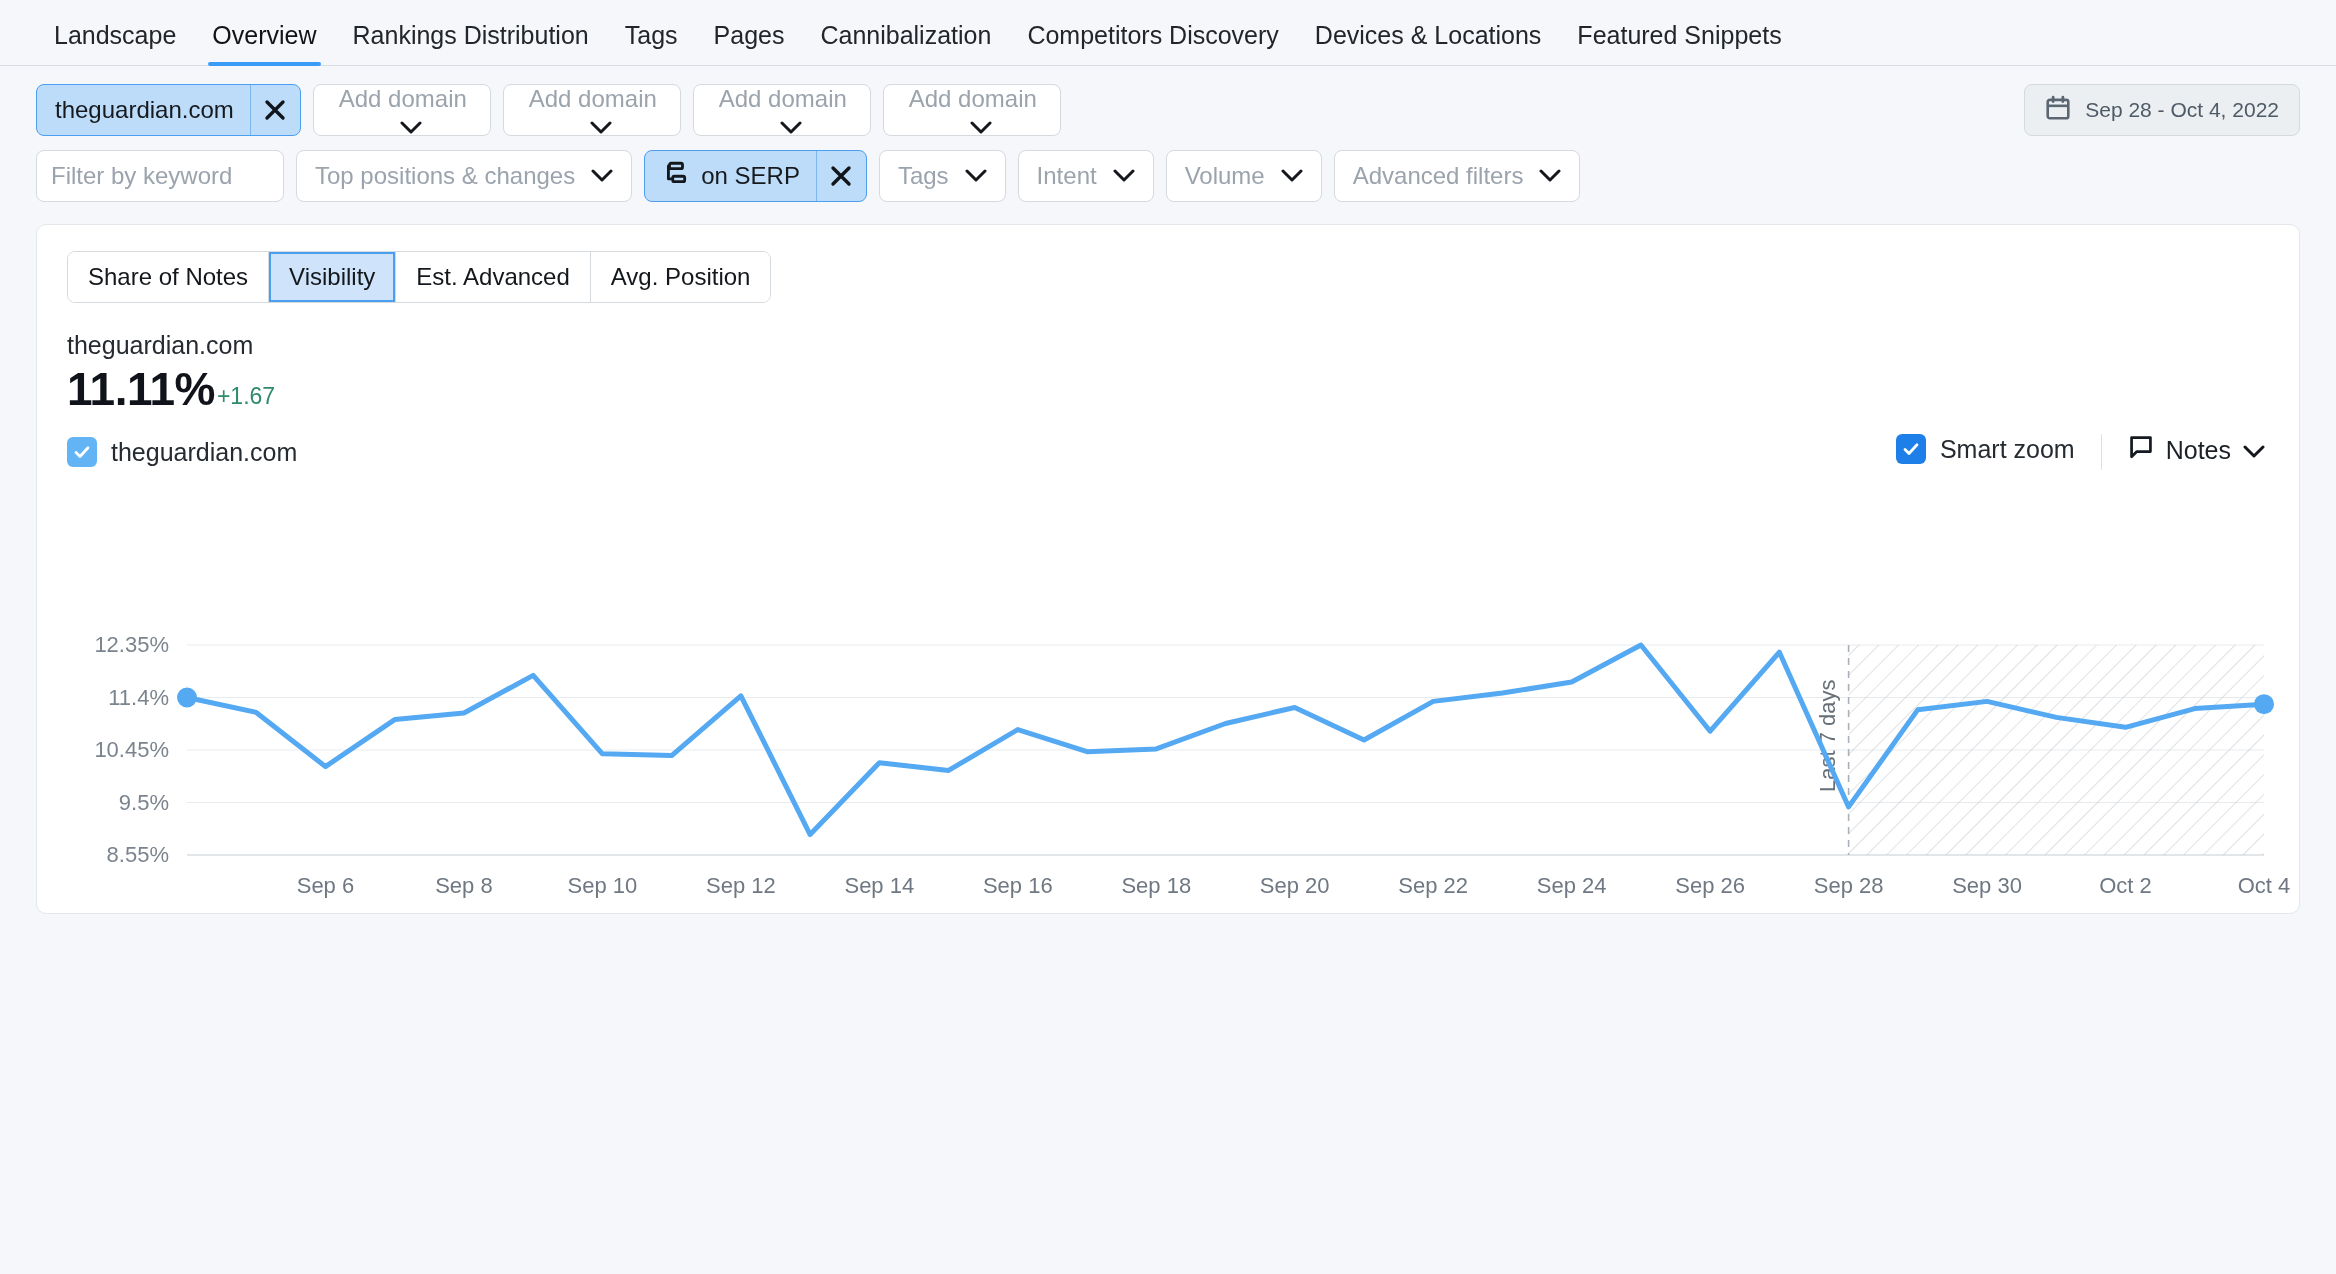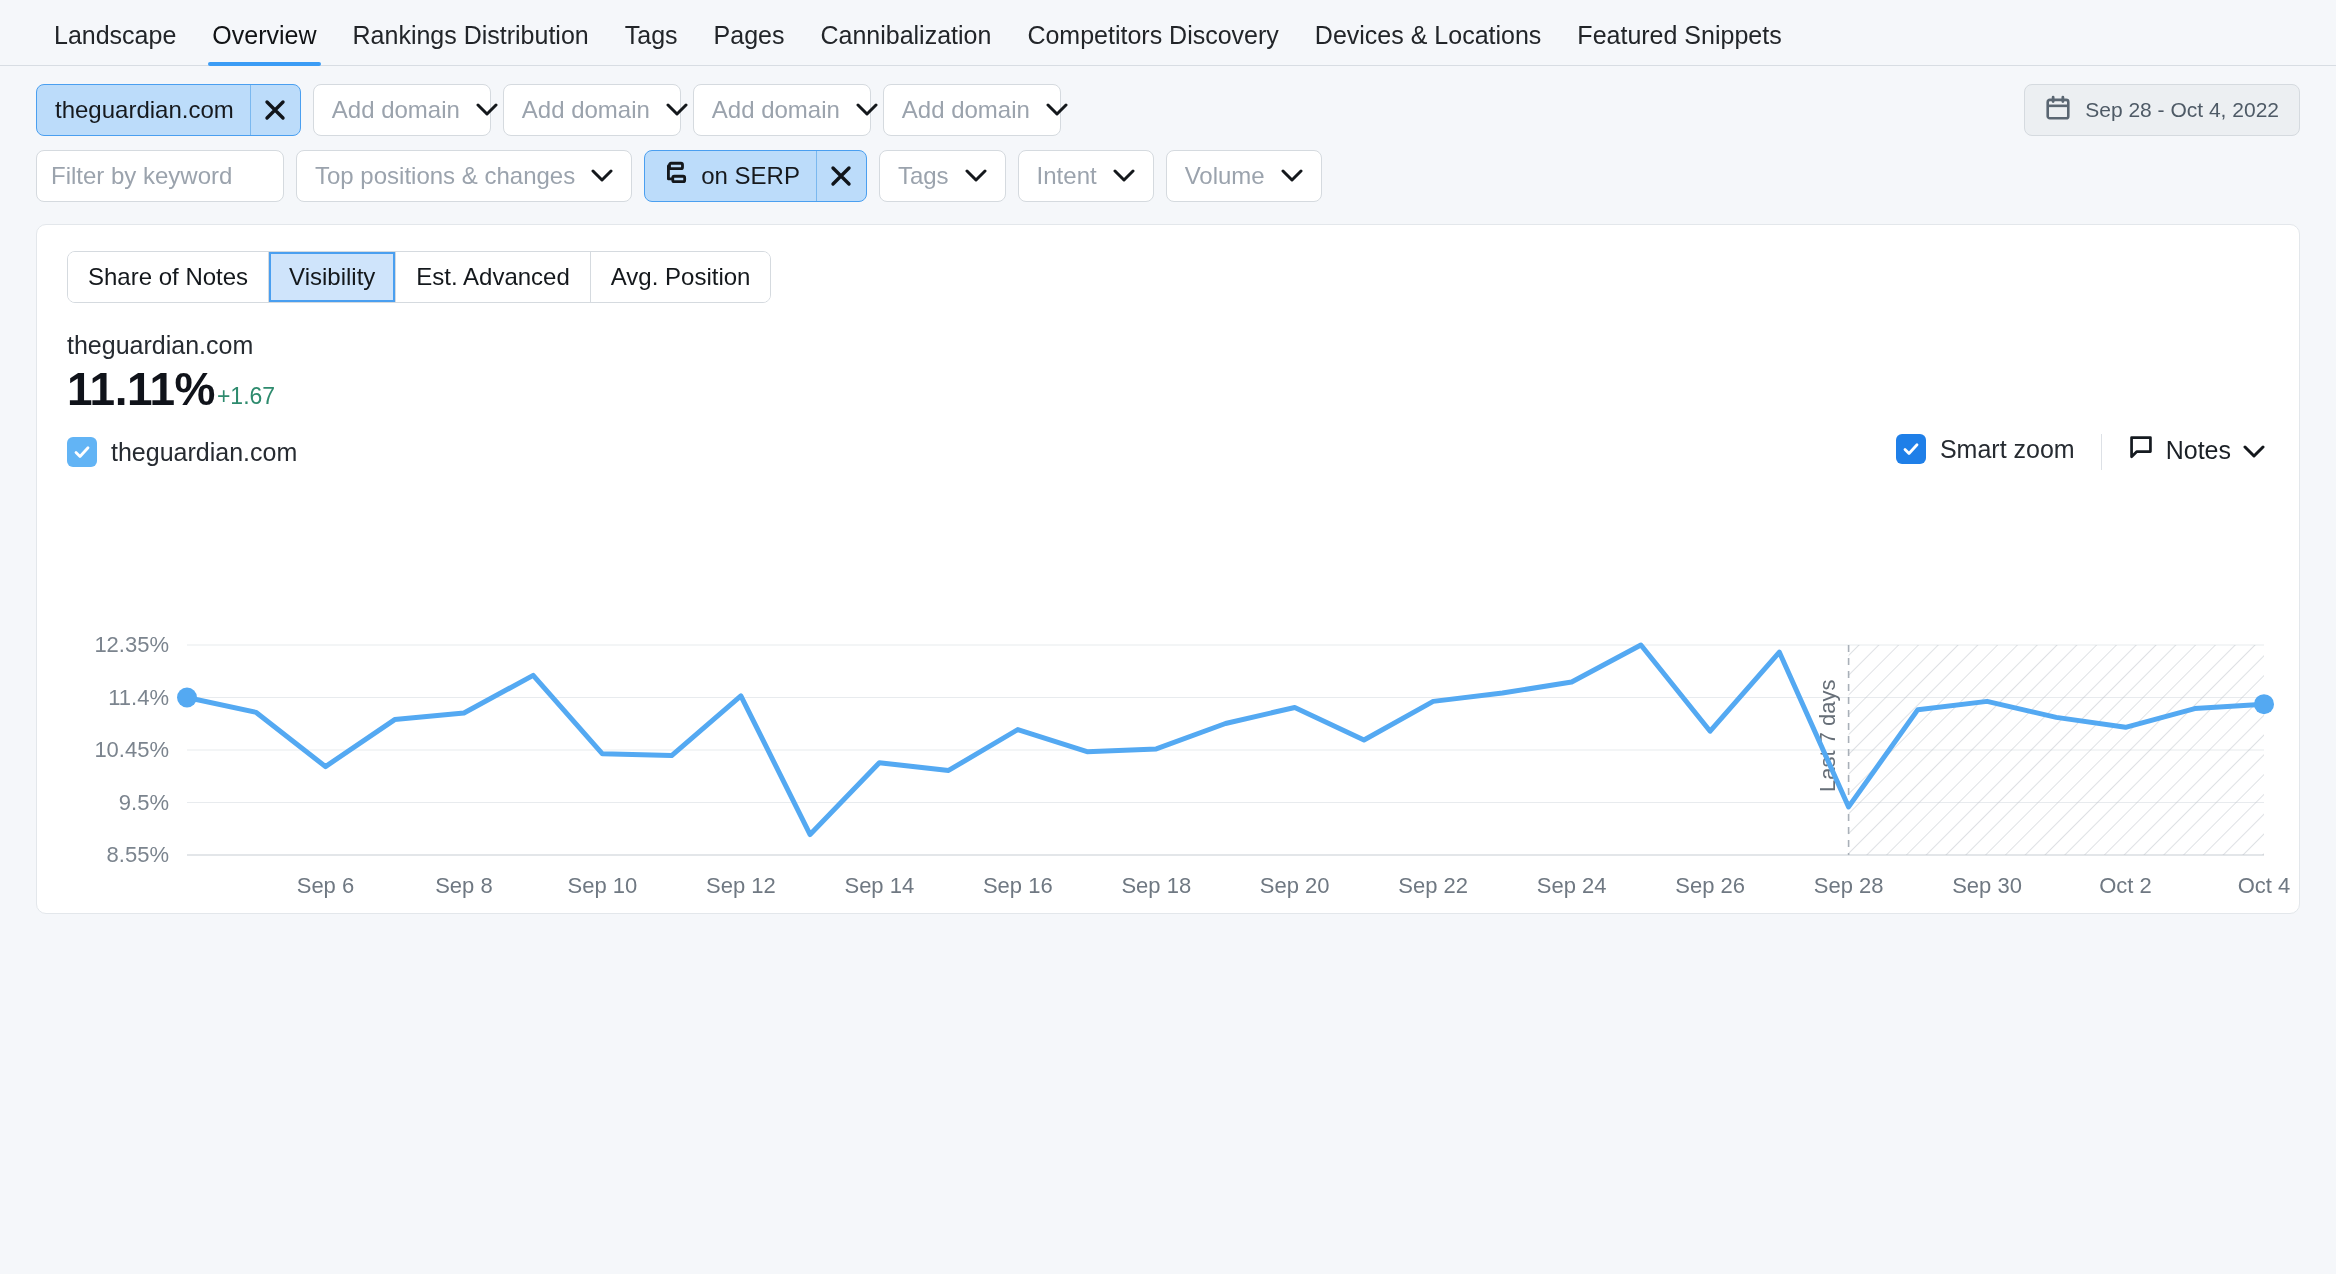--- a/index.html
+++ b/index.html
@@ -54,21 +54,21 @@
     background: #fff;
     display: flex;
     align-items: center;
     padding: 0 18px;
     font-size: 24px;
     color: #9ba3ad;
     cursor: pointer;
     white-space: nowrap;
   }
   .pill .chev { margin-left: 16px; display: inline-flex; }
-  .pill.wide-add { width: 178px; justify-content: space-between; padding-right: 16px; }
+  .pill.wide-add { width: 178px; justify-content: space-between; padding-right: 16px; flex-direction: column; }
 
   .pill.selected {
     background: #bcdcfa;
     border: 1px solid #4a9ff0;
     color: #14181c;
     padding: 0;
     overflow: hidden;
   }
   .pill.selected .ptext {
     padding: 0 16px 0 18px;
@@ -322,20 +322,28 @@
 
     <div class="pill">
       <span>Volume</span>
       <span class="chev">
         <svg width="22" height="14" viewBox="0 0 22 14">
             <path d="M2 2 L11 11 L20 2" stroke="#14181c" stroke-width="3" fill="none" stroke-linecap="round" stroke-linejoin="round"></path>
           </svg>
       </span>
     </div>
 
+    <div class="pill">
+      <span>Advanced filters</span>
+      <span class="chev">
+        <svg width="22" height="14" viewBox="0 0 22 14">
+            <path d="M2 2 L11 11 L20 2" stroke="#14181c" stroke-width="3" fill="none" stroke-linecap="round" stroke-linejoin="round"></path>
+          </svg>
+      </span>
+    </div>
   </div>
 </div>
 
 <div class="card">
 
   <div class="segmented">
     <div class="seg">Share of Notes</div>
     <div class="seg active">Visibility</div>
     <div class="seg">Est. Advanced</div>
     <div class="seg">Avg. Position</div>

